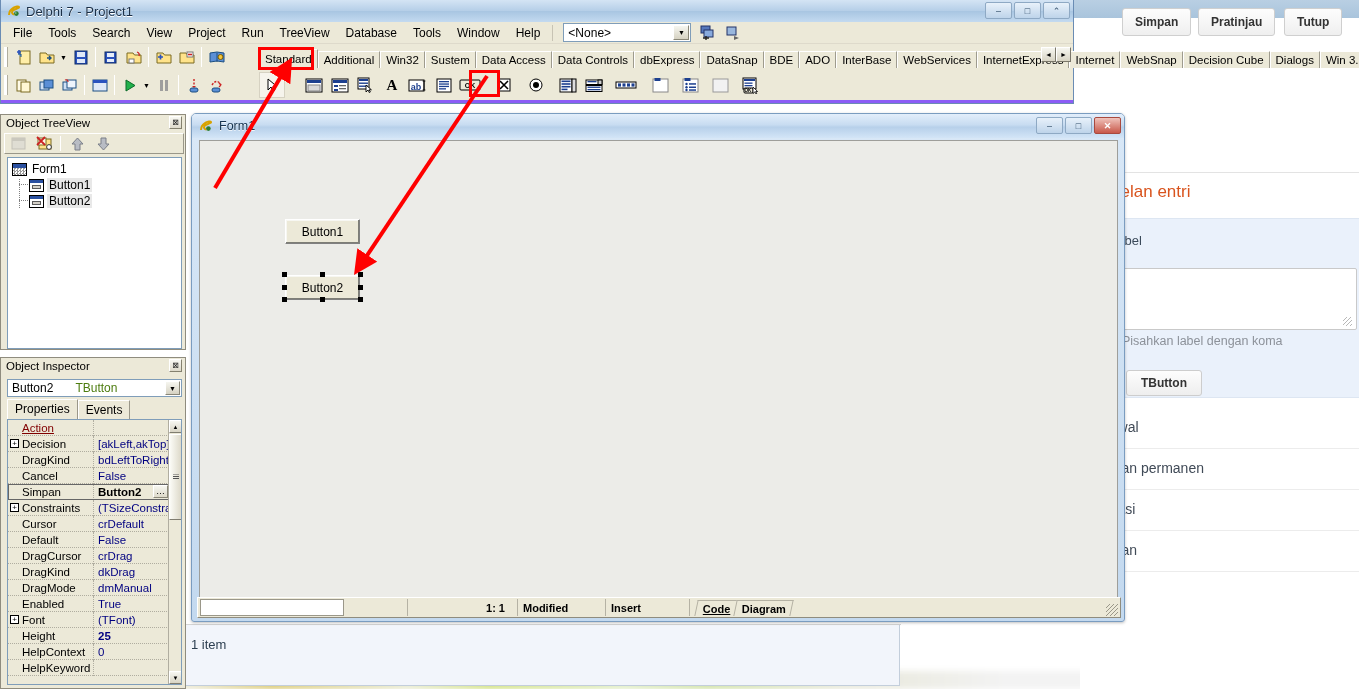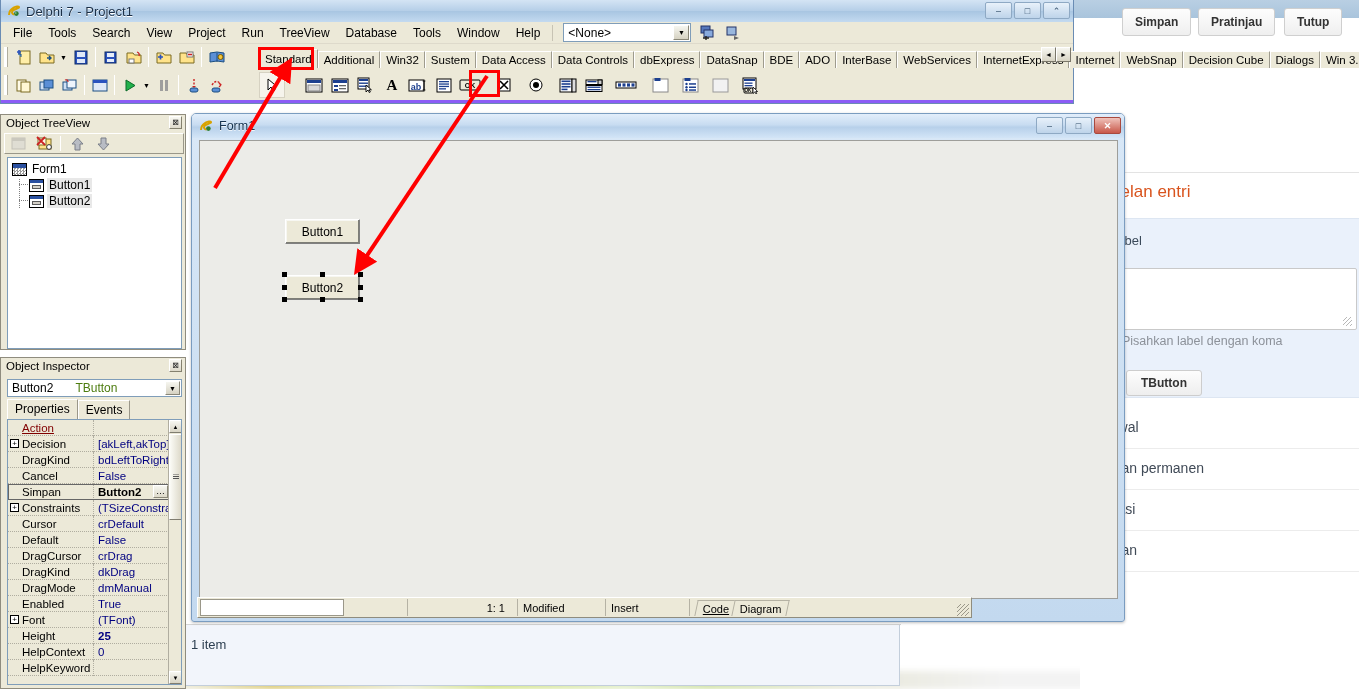--- a/index.html
+++ b/index.html
@@ -262,23 +262,23 @@
     background:#ece9d8;
     border:1px solid #ffffff;
     border-right-color:#808080; border-bottom-color:#808080;
     box-shadow:inset -1px -1px 0 #7e7e76, inset 1px 1px 0 #f7f7f2;
     display:flex; align-items:center; justify-content:center;
     font-size:12px; color:#000;
   }
   .handle{ position:absolute; width:5px;height:5px; background:#000; }
 
   #formwin-status{
-    position:absolute; left:5px; bottom:3px; width:775px; height:21px;
+    position:absolute; left:5px; bottom:3px; width:924px; height:21px;
     background:#ece9d8; border:1px solid #fff; border-right-color:#8f8c7e;border-bottom-color:#8f8c7e;
-    display:flex; align-items:center;
+    display:flex; align-items:center;font-weight:bold;
   }
   .fs-cell{ height:17px; display:flex; align-items:center; font-size:11px; color:#000;
             border-right:1px solid #b5b2a4; padding:0 5px; }
   .fs-input{ width:144px; height:17px; background:#fff; border:1px solid #9a9789; margin:0 2px;}
   .fs-grip{ position:absolute; right:2px; bottom:1px; width:12px;height:12px;
             background:
               linear-gradient(135deg,transparent 45%,#9a9789 45%,#9a9789 58%,transparent 58%) 0 0/4px 4px repeat;}
   .fs-tab{ position:relative; height:16px; padding:0 5px 0 6px; font-size:11px; display:flex;align-items:center;
            background:#ece9d8; border:1px solid #b5b2a4; border-bottom:none;
            transform:skewX(-12deg); margin-right:-2px;}

